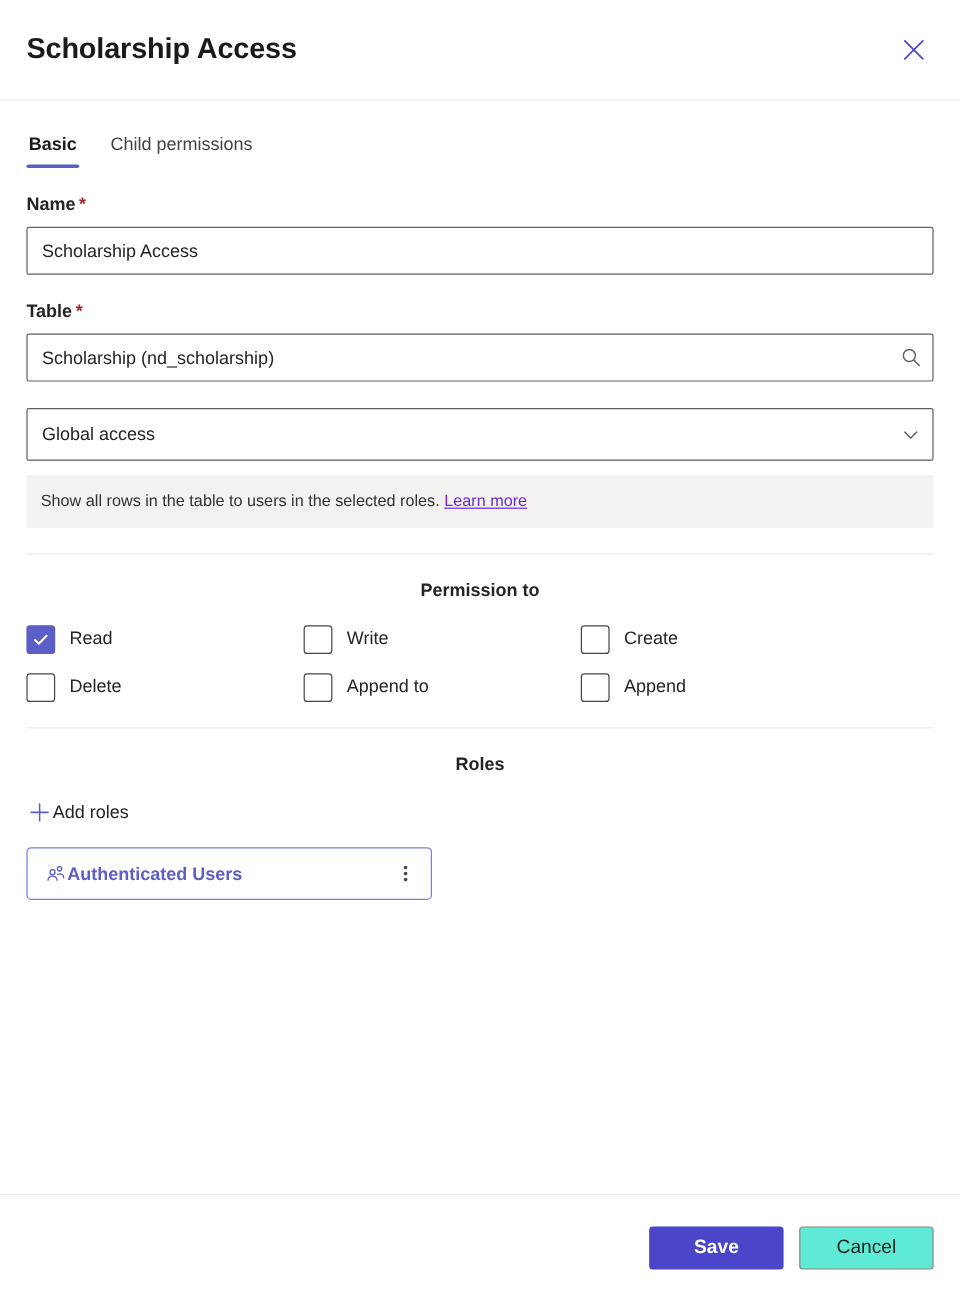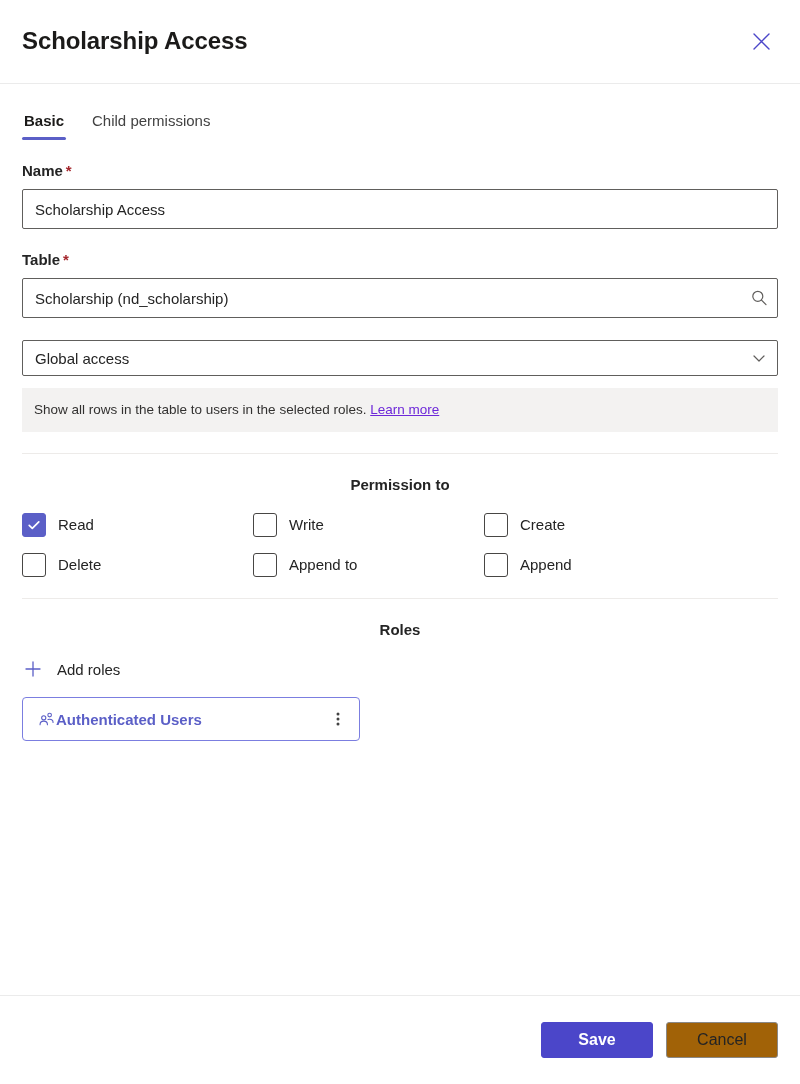--- a/index.html
+++ b/index.html
@@ -142,21 +142,21 @@
     align-items: center;
     justify-content: center;
     color: #605e5c;
     cursor: pointer;
     flex: 0 0 36px;
   }
   .input-affix svg { display: block; }
 
   .select-wrap {
     position: relative;
-    height: 36px;
+    height: 44px;
     border: 1px solid #605e5c;
     border-radius: 2px;
     background: #fff;
     display: flex;
     align-items: center;
     cursor: pointer;
   }
   .select-value {
     flex: 1 1 auto;
     padding: 0 12px;
@@ -227,21 +227,20 @@
     font-size: 15px;
     color: #242424;
     line-height: 1.2;
   }
 
   
   .add-roles {
     margin-top: 19px;
     display: inline-flex;
     align-items: center;
-    gap: 13px;
     cursor: pointer;
     background: none;
     border: none;
     padding: 0;
     font-family: inherit;
   }
   .add-roles .plus {
     width: 22px;
     height: 22px;
     display: flex;
@@ -309,21 +308,21 @@
     font-weight: 700;
     cursor: pointer;
     padding: 0 23px;
   }
   .btn-primary {
     background: #4b46c9;
     border: 1px solid #4b46c9;
     color: #ffffff;
   }
   .btn-secondary {
-    background: #a16207;
+    background: #5eead4;
     border: 1px solid #8a8886;
     color: #242424;
     font-weight: 400;
   }
 </style>
 </head>
 <body>
 
 <div class="panel">
 

